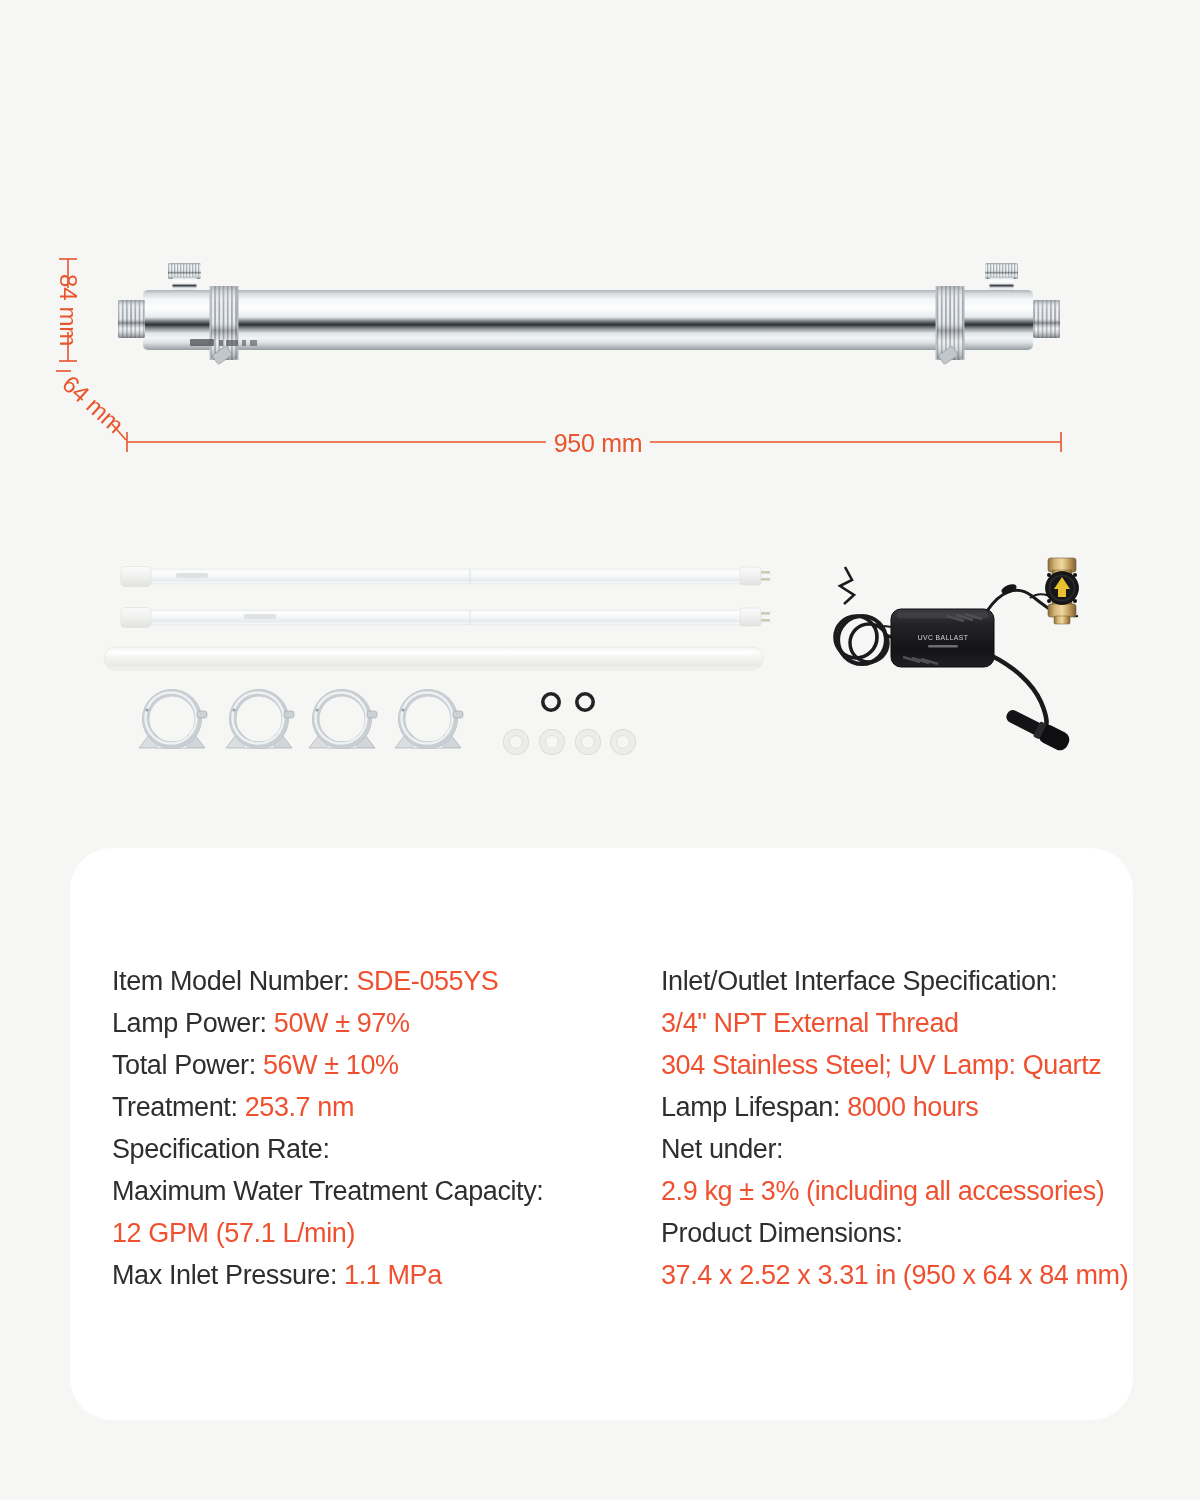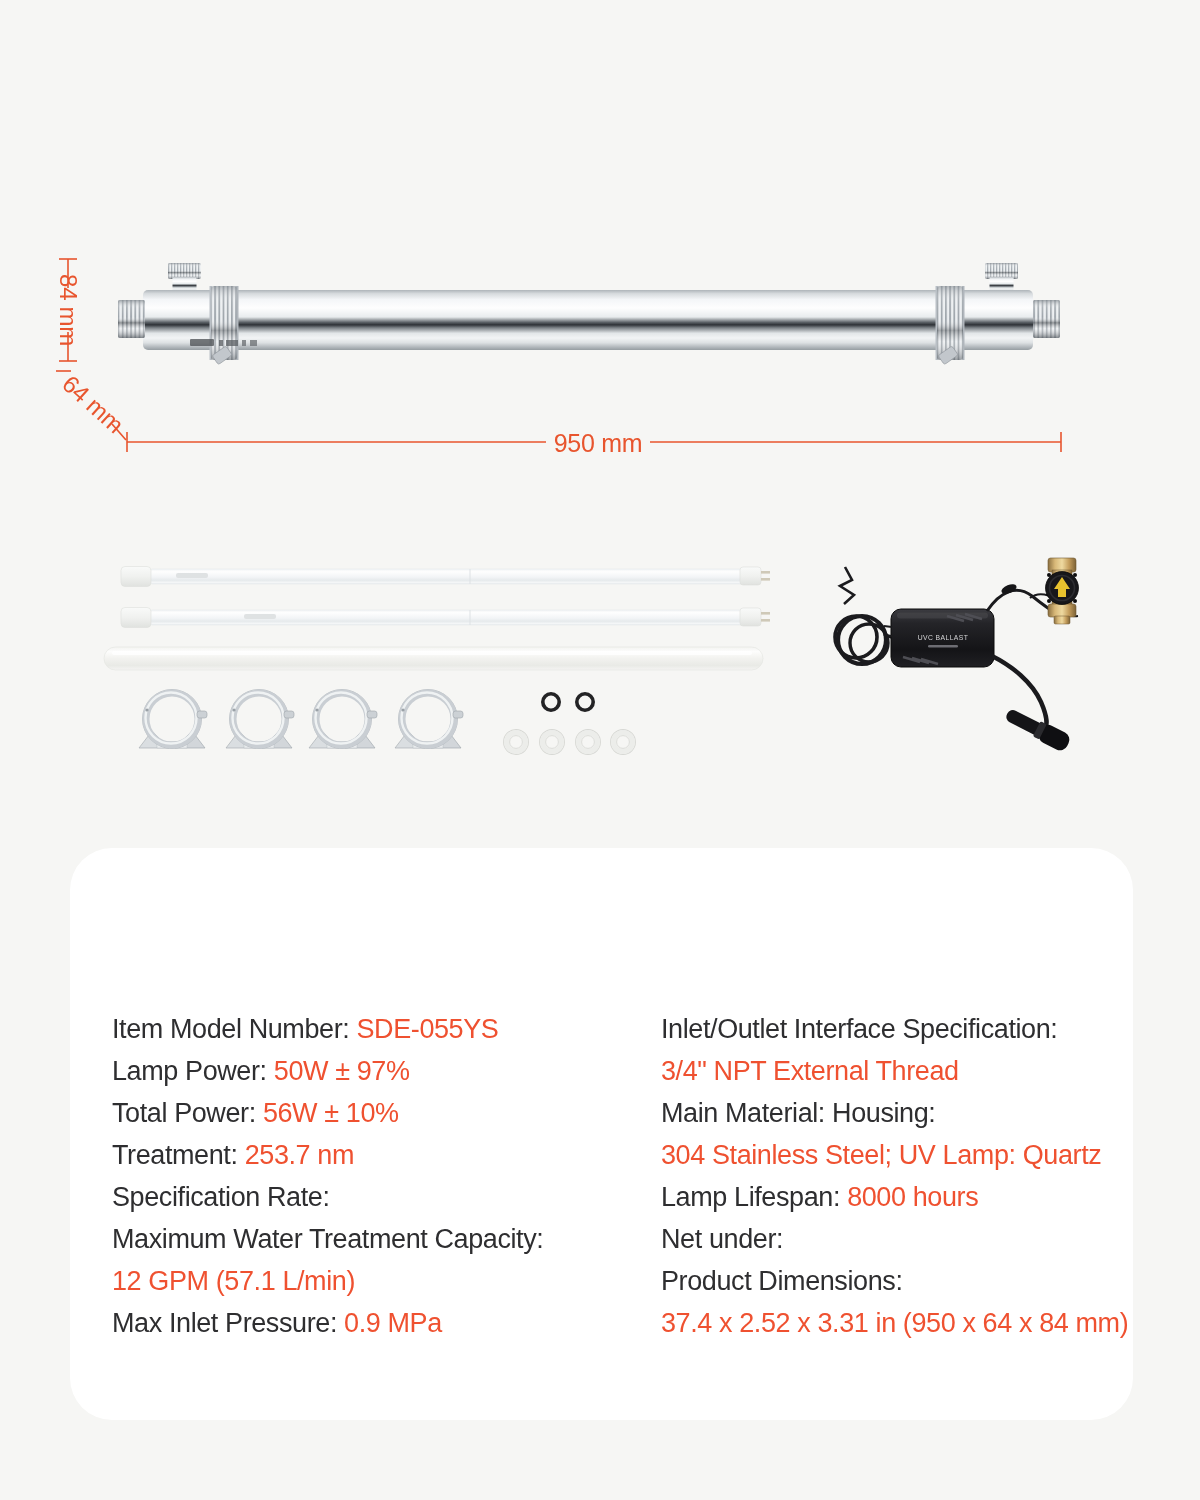--- a/index.html
+++ b/index.html
@@ -6,21 +6,21 @@
   .page {
     position:relative; width:1200px; height:1500px;
     background:#f6f6f4; overflow:hidden;
     font-family:"Liberation Sans", sans-serif;
   }
   .layer { position:absolute; left:0; top:0; }
   .card {
     position:absolute; left:70px; top:848px; width:1063px; height:572px;
     background:#ffffff; border-radius:42px;
   }
-  .spec-col { position:absolute; top:112px;margin-top:48px; }
+  .spec-col { position:absolute; top:112px; }
   .col-left  { left:42px; }
   .col-right { left:591px; }
   .spec-line {
     font-size:27px; line-height:42px; letter-spacing:-0.4px;
     white-space:nowrap; color:#2e2e30;
   }
   .spec-line .val { color:#ef5130; }
   text { font-family:"Liberation Sans", sans-serif; }
 </style>
 </head>
@@ -273,27 +273,27 @@
 
 <div class="card">
   <div class="spec-col col-left">
     <div class="spec-line"><span class="lbl">Item Model Number: </span><span class="val">SDE-055YS</span></div>
     <div class="spec-line"><span class="lbl">Lamp Power: </span><span class="val">50W ± 97%</span></div>
     <div class="spec-line"><span class="lbl">Total Power: </span><span class="val">56W ± 10%</span></div>
     <div class="spec-line"><span class="lbl">Treatment: </span><span class="val">253.7 nm</span></div>
     <div class="spec-line"><span class="lbl">Specification Rate:</span><span class="val"></span></div>
     <div class="spec-line"><span class="lbl">Maximum Water Treatment Capacity:</span><span class="val"></span></div>
     <div class="spec-line"><span class="lbl"></span><span class="val">12 GPM (57.1 L/min)</span></div>
-    <div class="spec-line"><span class="lbl">Max Inlet Pressure: </span><span class="val">0.9 MPa</span></div>
+    <div class="spec-line"><span class="lbl">Max Inlet Pressure: </span><span class="val">1.1 MPa</span></div>
   </div>
   <div class="spec-col col-right">
     <div class="spec-line"><span class="lbl">Inlet/Outlet Interface Specification:</span><span class="val"></span></div>
     <div class="spec-line"><span class="lbl"></span><span class="val">3/4" NPT External Thread</span></div>
-    <div class="spec-line"><span class="lbl">Main Material: Housing:</span><span class="val"></span></div>
     <div class="spec-line"><span class="lbl"></span><span class="val">304 Stainless Steel; UV Lamp: Quartz</span></div>
     <div class="spec-line"><span class="lbl">Lamp Lifespan: </span><span class="val">8000 hours</span></div>
     <div class="spec-line"><span class="lbl">Net under:</span><span class="val"></span></div>
+    <div class="spec-line"><span class="lbl"></span><span class="val">2.9 kg ± 3% (including all accessories)</span></div>
     <div class="spec-line"><span class="lbl">Product Dimensions:</span><span class="val"></span></div>
     <div class="spec-line"><span class="lbl"></span><span class="val">37.4 x 2.52 x 3.31 in (950 x 64 x 84 mm)</span></div>
   </div>
 </div>
 
 </div>
 
 </body></html>

